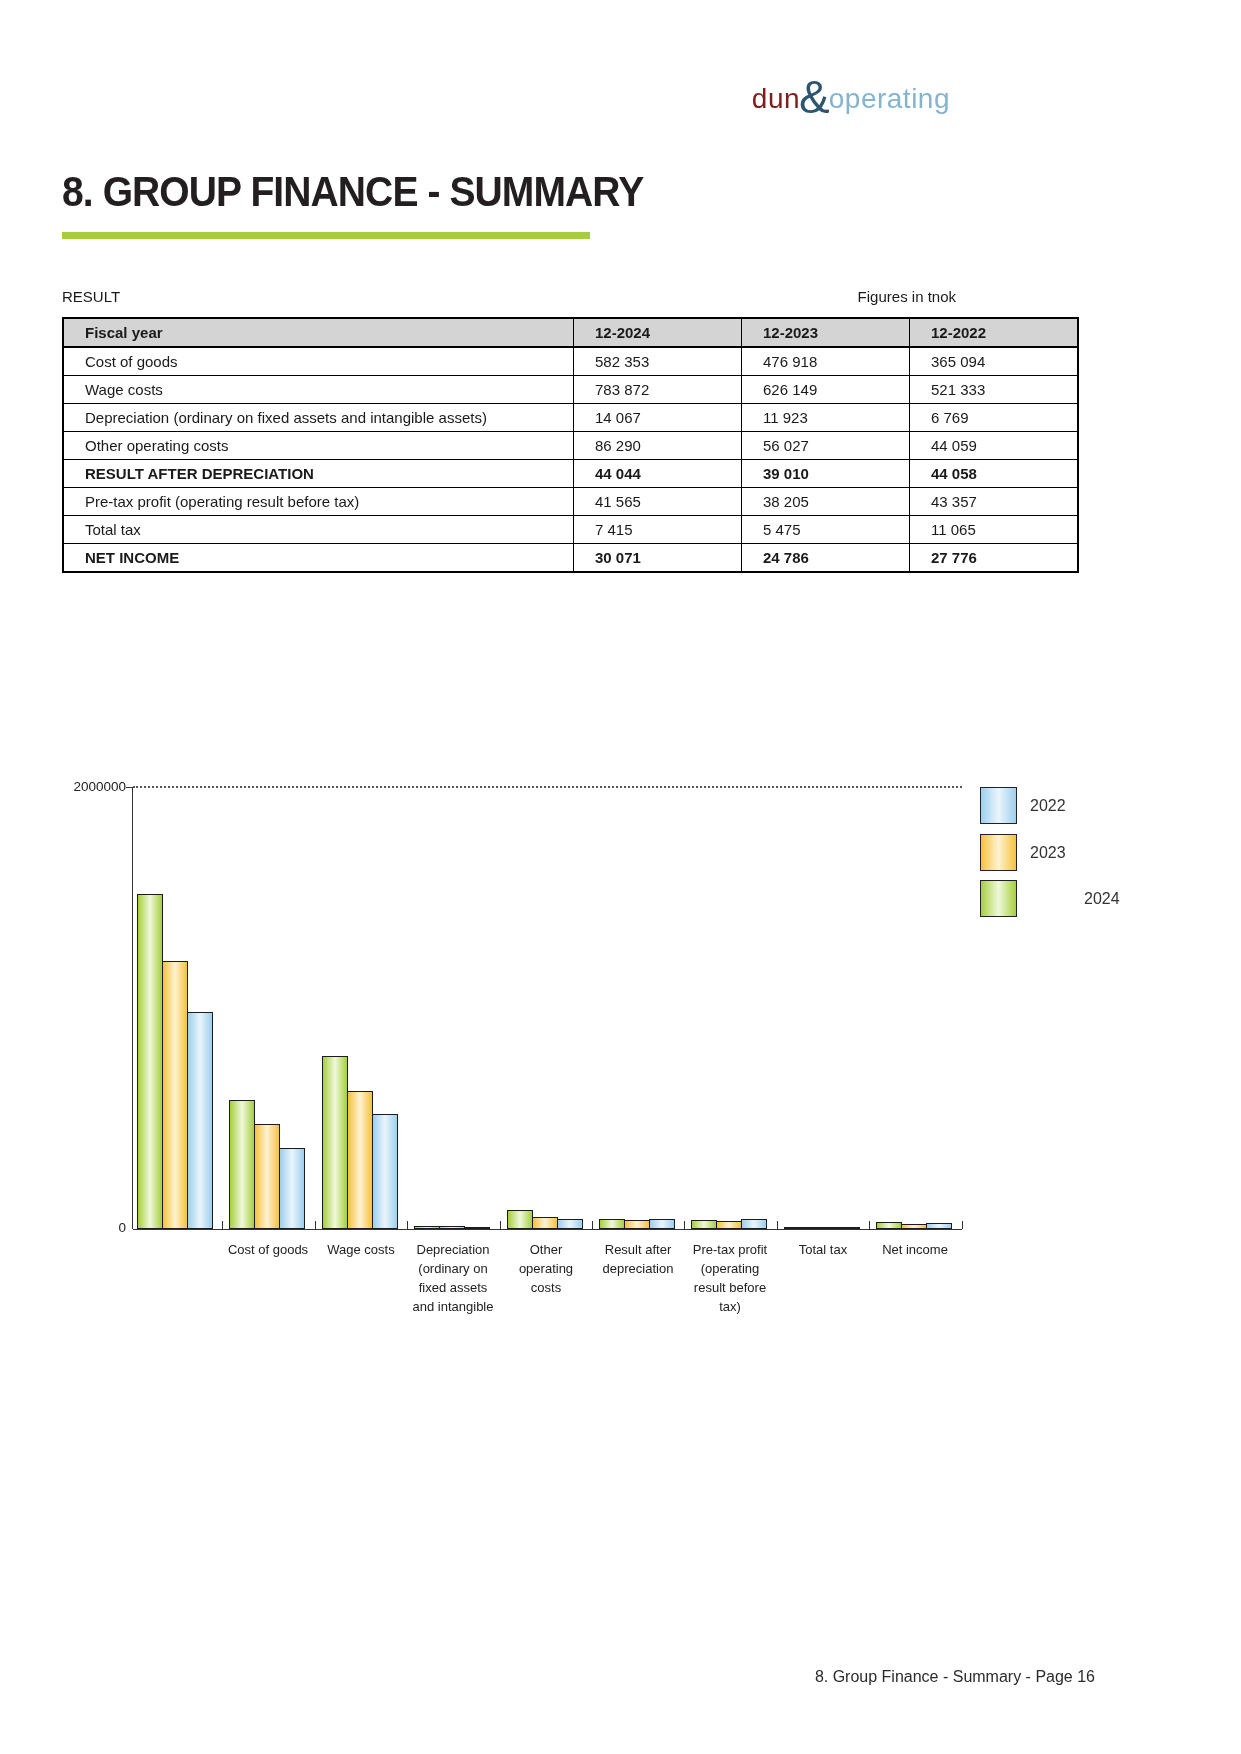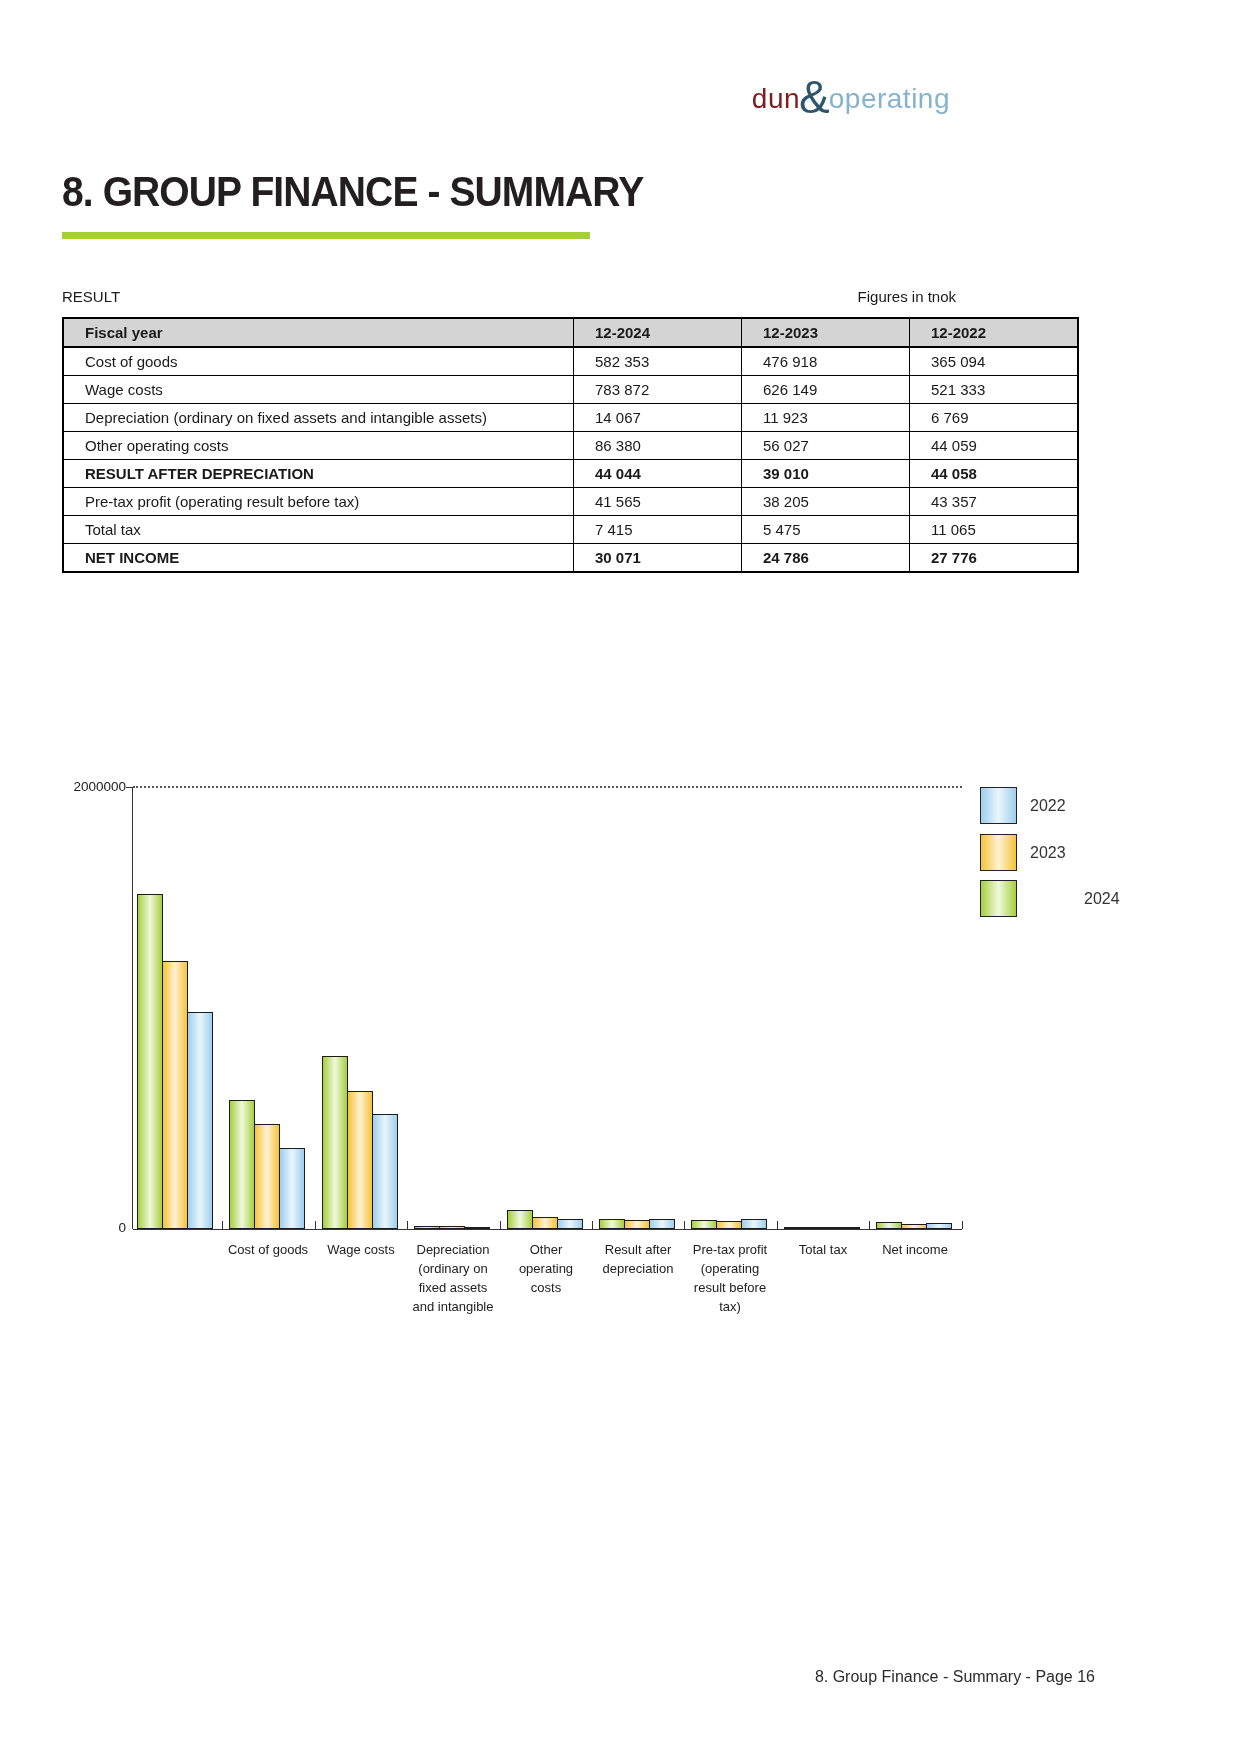--- a/index.html
+++ b/index.html
@@ -89,21 +89,21 @@
           <td class="num">521 333</td>
         </tr>
         <tr>
           <td class="lbl">Depreciation (ordinary on fixed assets and intangible assets)</td>
           <td class="num">14 067</td>
           <td class="num">11 923</td>
           <td class="num">6 769</td>
         </tr>
         <tr>
           <td class="lbl">Other operating costs</td>
-          <td class="num">86 380</td>
+          <td class="num">86 290</td>
           <td class="num">56 027</td>
           <td class="num">44 059</td>
         </tr>
         <tr class="bold">
           <td class="lbl">RESULT AFTER DEPRECIATION</td>
           <td class="num">44 044</td>
           <td class="num">39 010</td>
           <td class="num">44 058</td>
         </tr>
         <tr>

